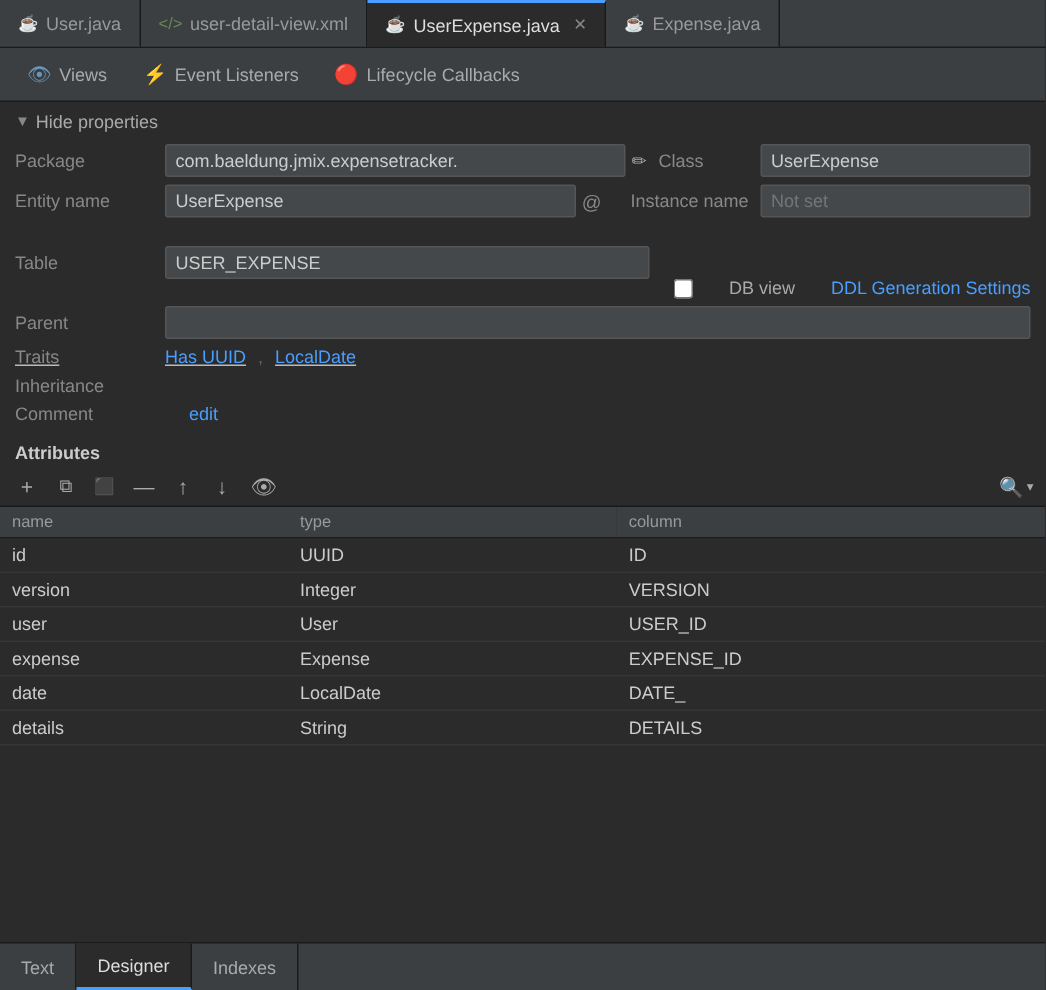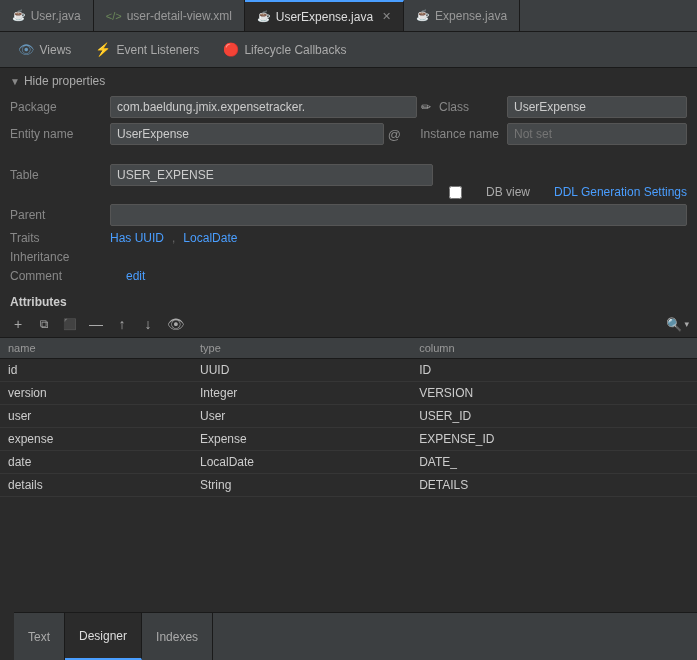--- a/index.html
+++ b/index.html
@@ -109,20 +109,21 @@
       margin-bottom: 5px;
     }
     .prop-row .prop-label { min-width: 92px; }
 
     
     .traits-row {
       display: flex;
       align-items: center;
       gap: 8px;
       margin-bottom: 5px;
+      text-decoration: underline;
     }
     .traits-row .prop-label { min-width: 92px; }
     .trait-link { color: #4a9eff; cursor: pointer; font-size: 12px; }
     .trait-sep { color: #666; }
 
     
     .inh-input {
       flex: 1;
       background: #3c3f41;
       border: 1px solid #444;
@@ -209,25 +210,25 @@
     .attr-table tr.selected td {
       background: #214283;
       color: #fff;
     }
 
     
     .bottom-tabs {
       display: flex;
       background: #3c3f41;
       border-top: 1px solid #1a1a1a;
-      height: 48px;
+      height: 32px;
       align-items: stretch;
       position: absolute;
       bottom: 0;
-      left: 14px;
+      left: 0;
       right: 0;
     }
     .bottom-tab {
       display: flex;
       align-items: center;
       padding: 0 14px;
       font-size: 12px;
       color: #aaa;
       cursor: pointer;
       border-right: 1px solid #1a1a1a;

